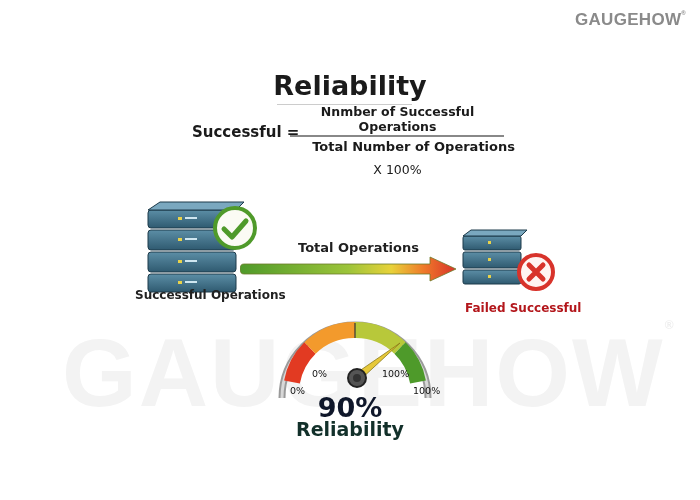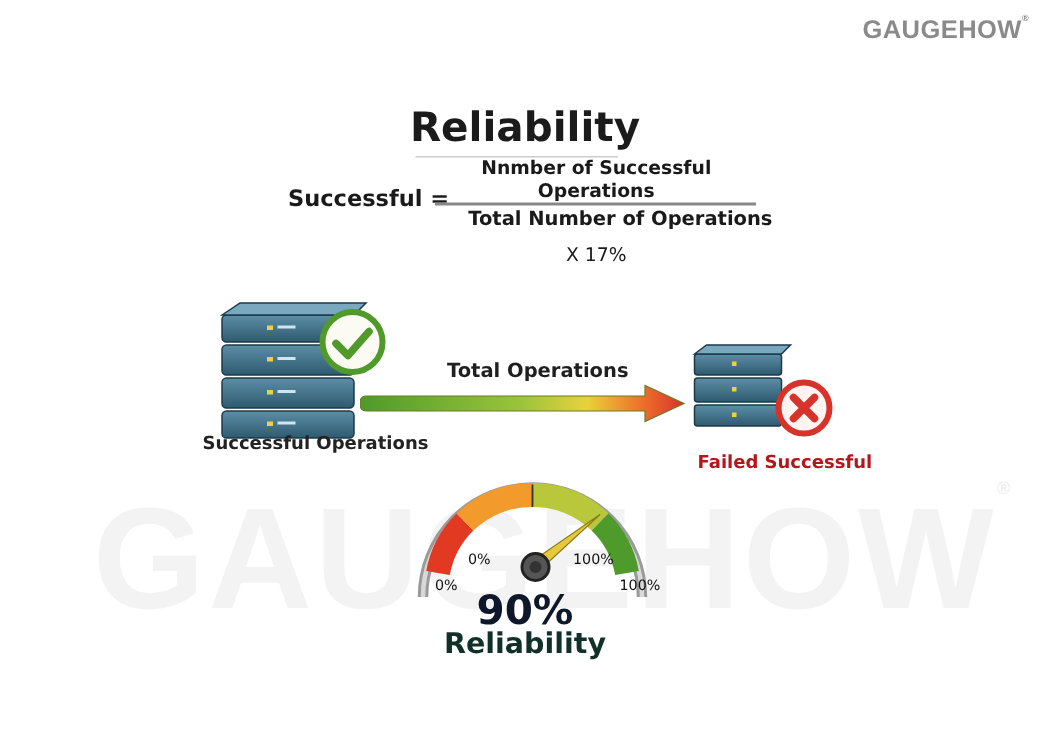--- a/index.html
+++ b/index.html
@@ -34,21 +34,21 @@
 <div class="abs brand"><span>GAUGEHOW</span><sup>®</sup></div>
 <div class="abs watermark"><span>GAUGEHOW</span><sup>®</sup></div>
 
 <div class="abs title">Reliability</div>
 <div class="abs title-underline"></div>
 
 <div class="abs lhs">Successful =</div>
 <div class="abs num">Nnmber of Successful Operations</div>
 <div class="abs frac-line"></div>
 <div class="abs den">Total Number of Operations</div>
-<div class="abs mult">X 17%</div>
+<div class="abs mult">X 100%</div>
 
 <svg class="abs" style="left:140px;top:200px" width="135" height="100">
   <defs>
     <linearGradient id="srv" x1="0" y1="0" x2="0" y2="1">
       <stop offset="0" stop-color="#5c8ea6"></stop>
         <stop offset="1" stop-color="#2f5a70"></stop>
     </linearGradient>
   </defs>
   <g stroke="#1d3a4a" stroke-width="1">
     <rect x="8" y="10" width="88" height="18" rx="3" fill="url(#srv)"></rect>

